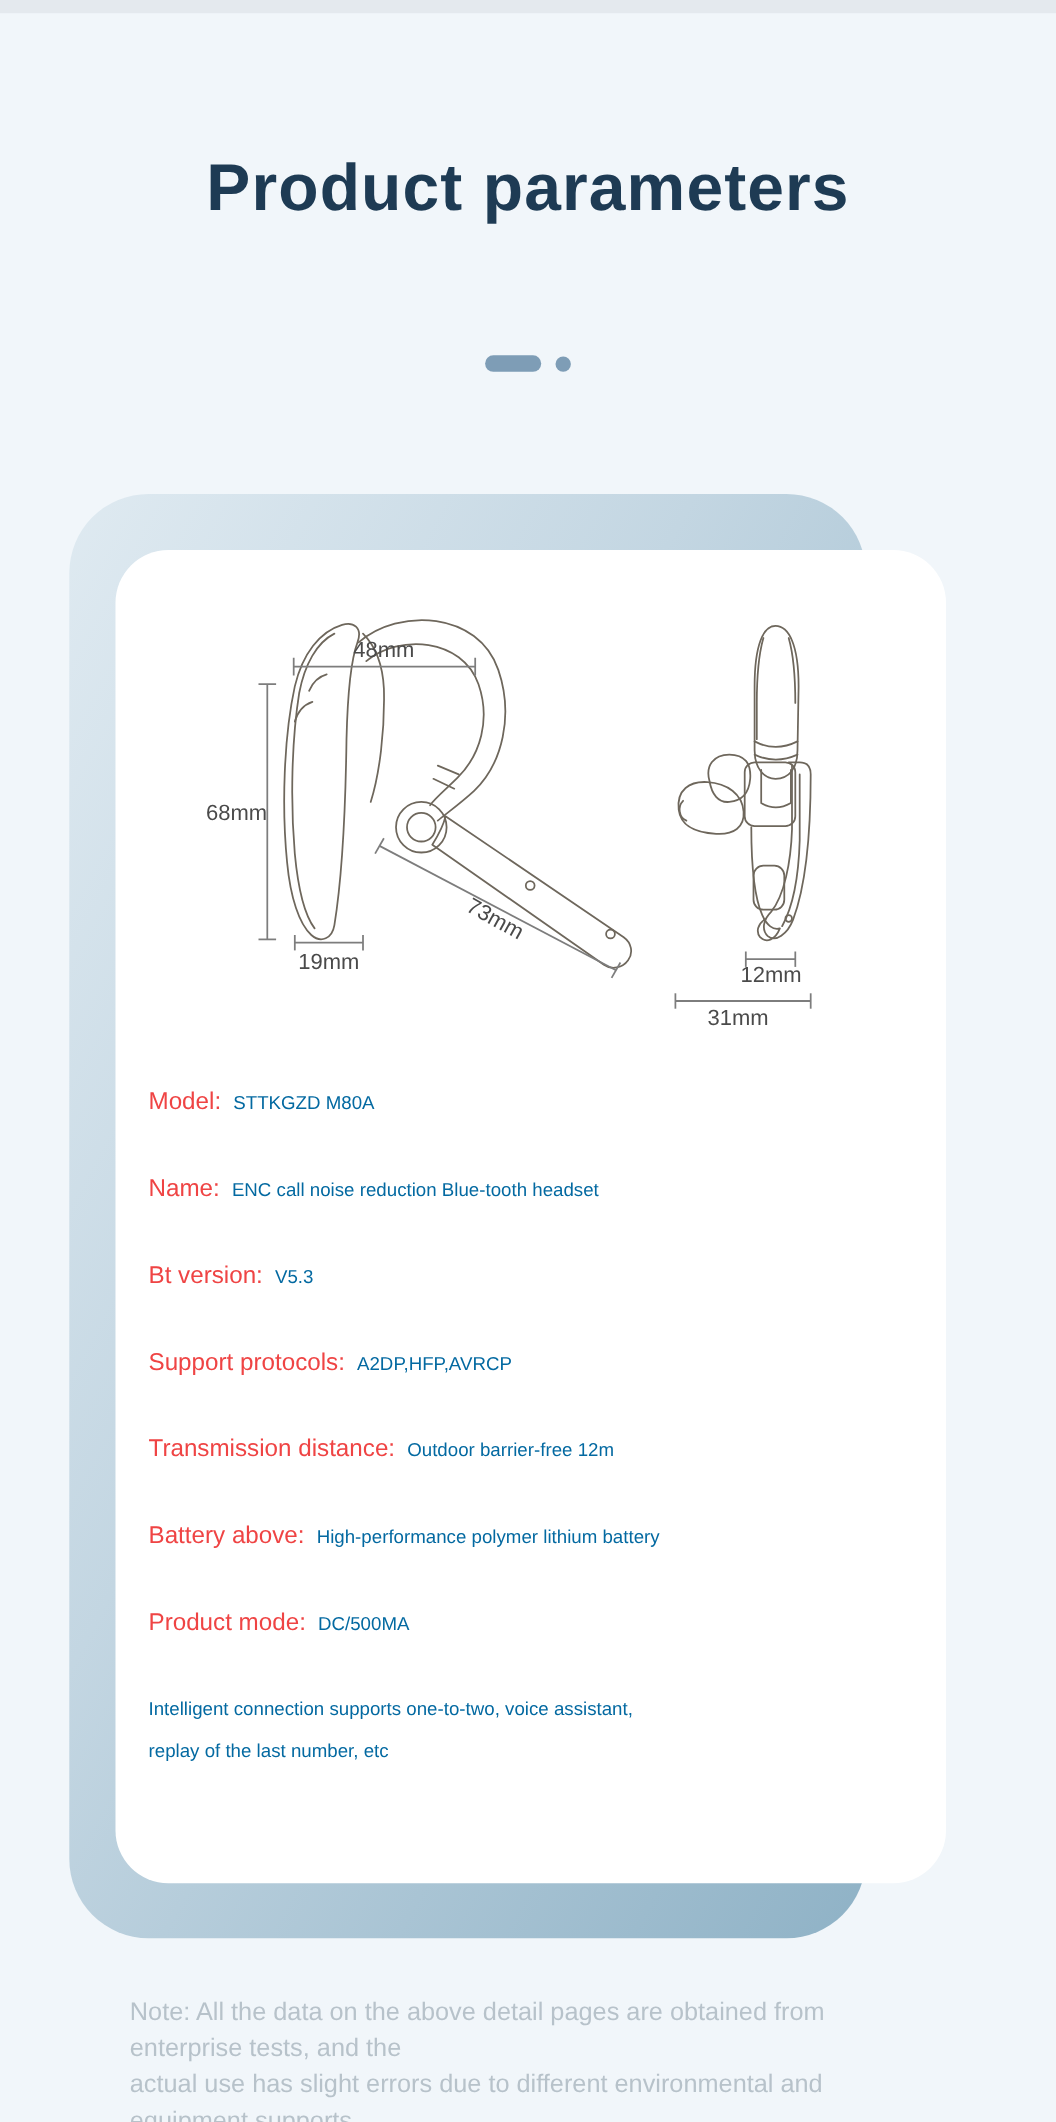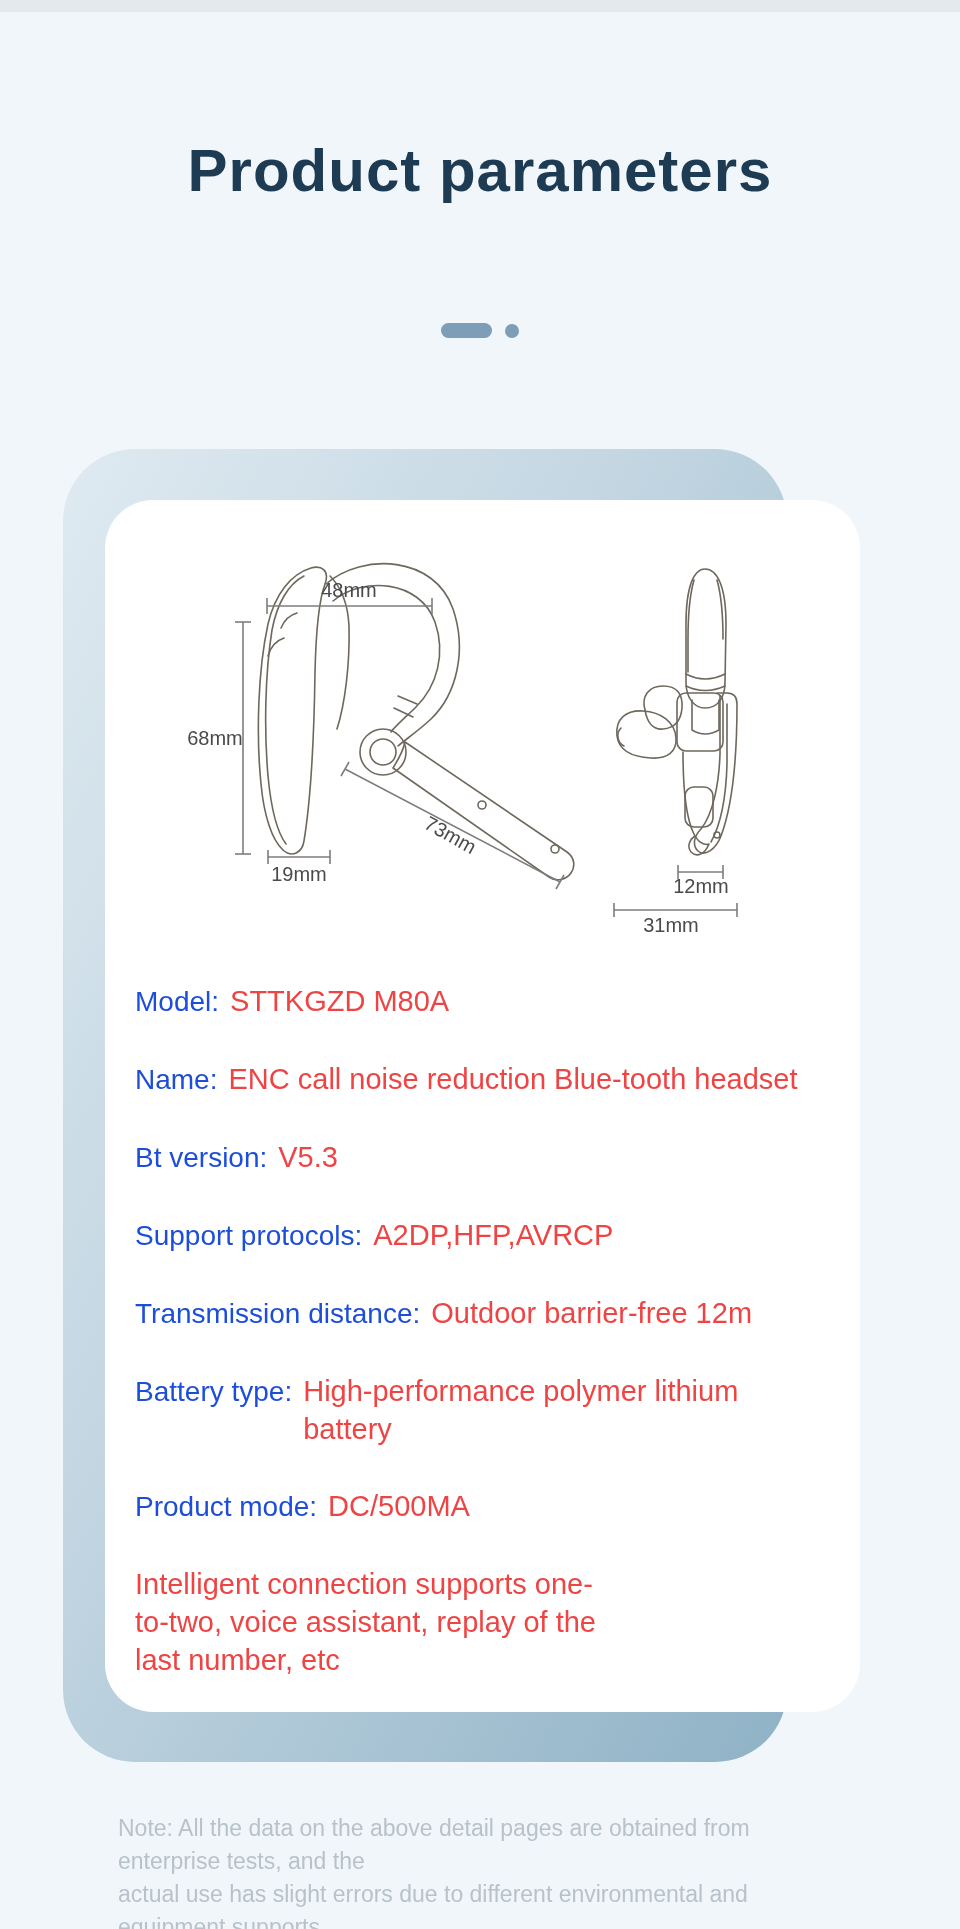--- a/index.html
+++ b/index.html
@@ -27,22 +27,22 @@
   .inner-card{
     position:absolute;left:42px;top:51px;width:755px;height:1212px;
     background:#ffffff;border-radius:48px;
   }
   .diagram{position:absolute;left:0;top:14px;width:755px;height:430px;}
   .diagram path,.diagram rect.art,.diagram circle{fill:none;stroke:#6e675c;stroke-width:1.6;stroke-linecap:round;stroke-linejoin:round;}
   .diagram .dim-line{stroke:#7d7d7d;stroke-width:1.6;}
   .dim-text{font-size:20px;fill:#4a4a4a;font-family:"Liberation Sans",sans-serif;}
   .specs{position:absolute;left:30px;top:482px;width:700px;}
   .spec-row{display:flex;align-items:baseline;gap:11px;margin-bottom:39px;line-height:38px;}
-  .spec-label{font-size:28px;color:#1d4ed8;white-space:nowrap;}
-  .spec-value{font-size:29px;color:#ef4444;}
+  .spec-label{font-size:22px;color:#ef4444;white-space:nowrap;}
+  .spec-value{font-size:17px;color:#0369a1;}
   .spec-row:last-child .spec-value{max-width:478px;}
   .footer-note{
     position:absolute;left:118px;top:1800px;width:740px;margin:0;
     font-size:23px;line-height:33px;color:#b7c2ca;
   }
 </style>
 </head>
 <body>
 
 <div class="page">
@@ -163,21 +163,21 @@
           <span class="spec-label">Support protocols:</span>
           <span class="spec-value">A2DP,HFP,AVRCP</span>
         </div>
 
         <div class="spec-row">
           <span class="spec-label">Transmission distance:</span>
           <span class="spec-value">Outdoor barrier-free 12m</span>
         </div>
 
         <div class="spec-row">
-          <span class="spec-label">Battery type:</span>
+          <span class="spec-label">Battery above:</span>
           <span class="spec-value">High-performance polymer lithium battery</span>
         </div>
 
         <div class="spec-row">
           <span class="spec-label">Product mode:</span>
           <span class="spec-value">DC/500MA</span>
         </div>
 
         <div class="spec-row">
           <span class="spec-value">Intelligent connection supports one-to-two, voice assistant, replay of the last number, etc</span>

